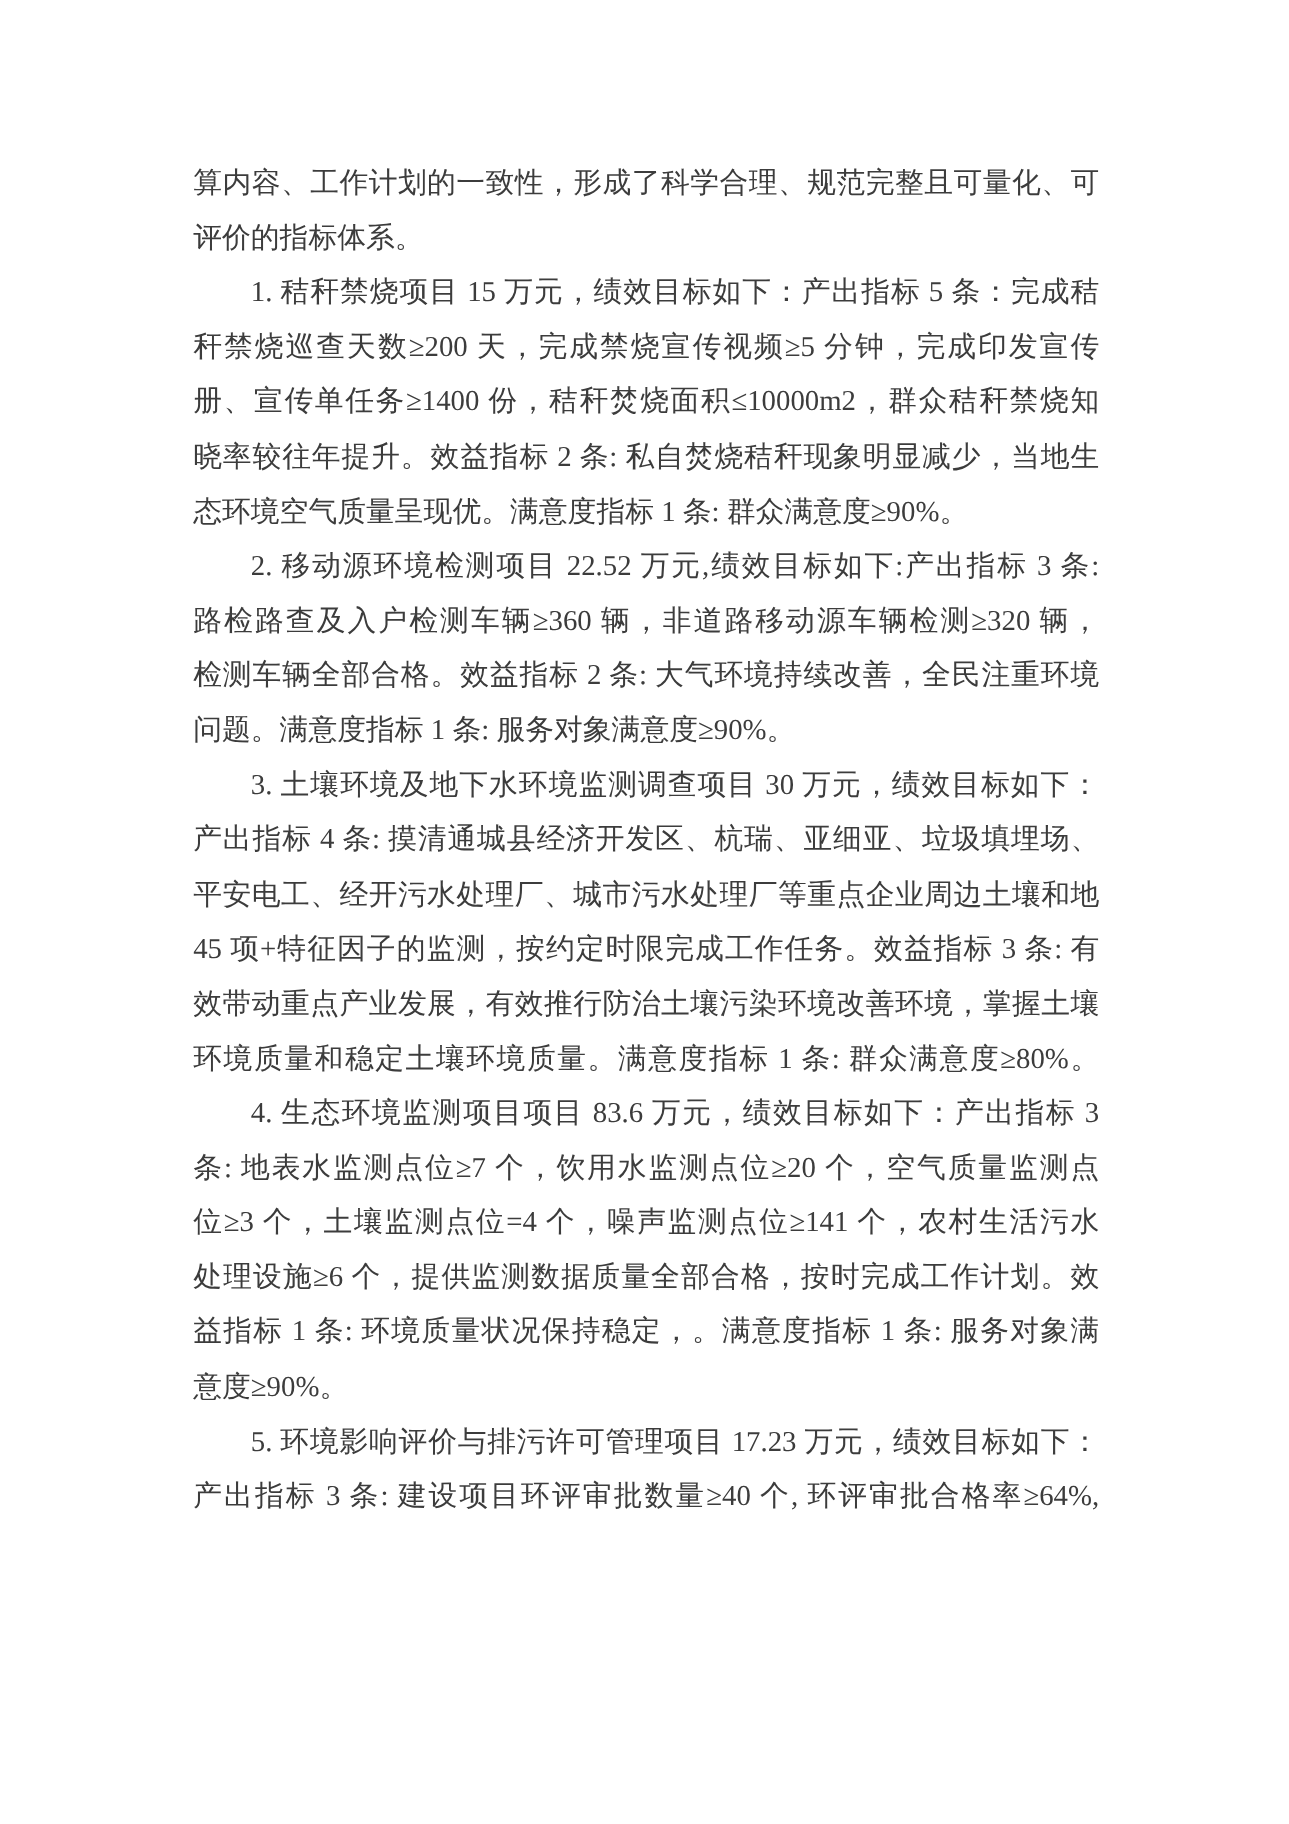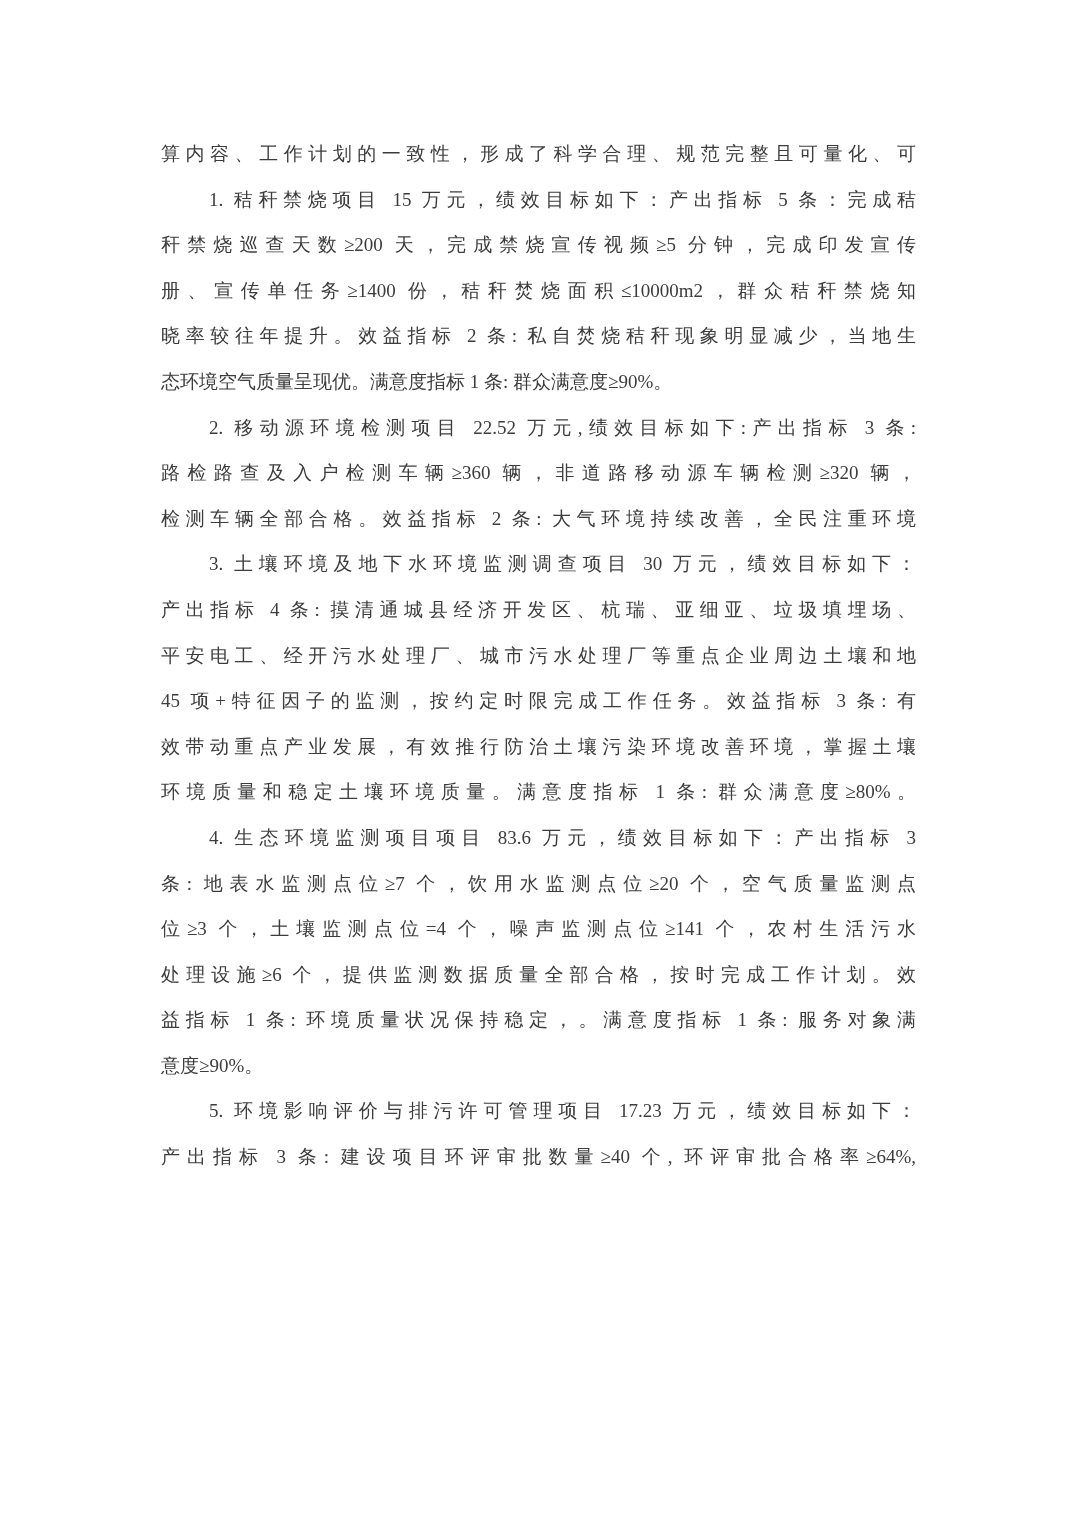--- a/index.html
+++ b/index.html
@@ -16,49 +16,51 @@
     font-family: "Liberation Serif", "DejaVu Serif", serif;
     color: #3c3c3c;
   }
   .text-block {
     position: absolute;
     left: 161px;
     top: 131px;
     width: 755px;
   }
   .line {
-    font-size: 19px;
+    font-size: 24px;
     line-height: 45.6px;
     height: 45.6px;
     text-align: left;
     font-weight: 400;
   }
   .line.just {
     text-align: justify;
     text-align-last: justify;
     text-justify: inter-ideograph;
   }
   .line.indent {
     text-indent: 48px;
   }
 </style>
 </head>
 <body>
 
 <div class="page">
   <div class="text-block" id="doc-body">
       <div class="line just">算内容、工作计划的一致性，形成了科学合理、规范完整且可量化、可</div>
+      <div class="line">评价的指标体系。</div>
       <div class="line just indent">1. 秸秆禁烧项目 15 万元，绩效目标如下：产出指标 5 条：完成秸</div>
       <div class="line just">秆禁烧巡查天数≥200 天，完成禁烧宣传视频≥5 分钟，完成印发宣传</div>
       <div class="line just">册、宣传单任务≥1400 份，秸秆焚烧面积≤10000m2，群众秸秆禁烧知</div>
       <div class="line just">晓率较往年提升。效益指标 2 条: 私自焚烧秸秆现象明显减少，当地生</div>
       <div class="line">态环境空气质量呈现优。满意度指标 1 条: 群众满意度≥90%。</div>
       <div class="line just indent">2. 移动源环境检测项目 22.52 万元,绩效目标如下:产出指标 3 条:</div>
       <div class="line just">路检路查及入户检测车辆≥360 辆，非道路移动源车辆检测≥320 辆，</div>
       <div class="line just">检测车辆全部合格。效益指标 2 条: 大气环境持续改善，全民注重环境</div>
+      <div class="line">问题。满意度指标 1 条: 服务对象满意度≥90%。</div>
       <div class="line just indent">3. 土壤环境及地下水环境监测调查项目 30 万元，绩效目标如下：</div>
       <div class="line just">产出指标 4 条: 摸清通城县经济开发区、杭瑞、亚细亚、垃圾填埋场、</div>
       <div class="line just">平安电工、经开污水处理厂、城市污水处理厂等重点企业周边土壤和地</div>
       <div class="line just">45 项+特征因子的监测，按约定时限完成工作任务。效益指标 3 条: 有</div>
       <div class="line just">效带动重点产业发展，有效推行防治土壤污染环境改善环境，掌握土壤</div>
       <div class="line just">环境质量和稳定土壤环境质量。满意度指标 1 条: 群众满意度≥80%。</div>
       <div class="line just indent">4. 生态环境监测项目项目 83.6 万元，绩效目标如下：产出指标 3</div>
       <div class="line just">条: 地表水监测点位≥7 个，饮用水监测点位≥20 个，空气质量监测点</div>
       <div class="line just">位≥3 个，土壤监测点位=4 个，噪声监测点位≥141 个，农村生活污水</div>
       <div class="line just">处理设施≥6 个，提供监测数据质量全部合格，按时完成工作计划。效</div>

